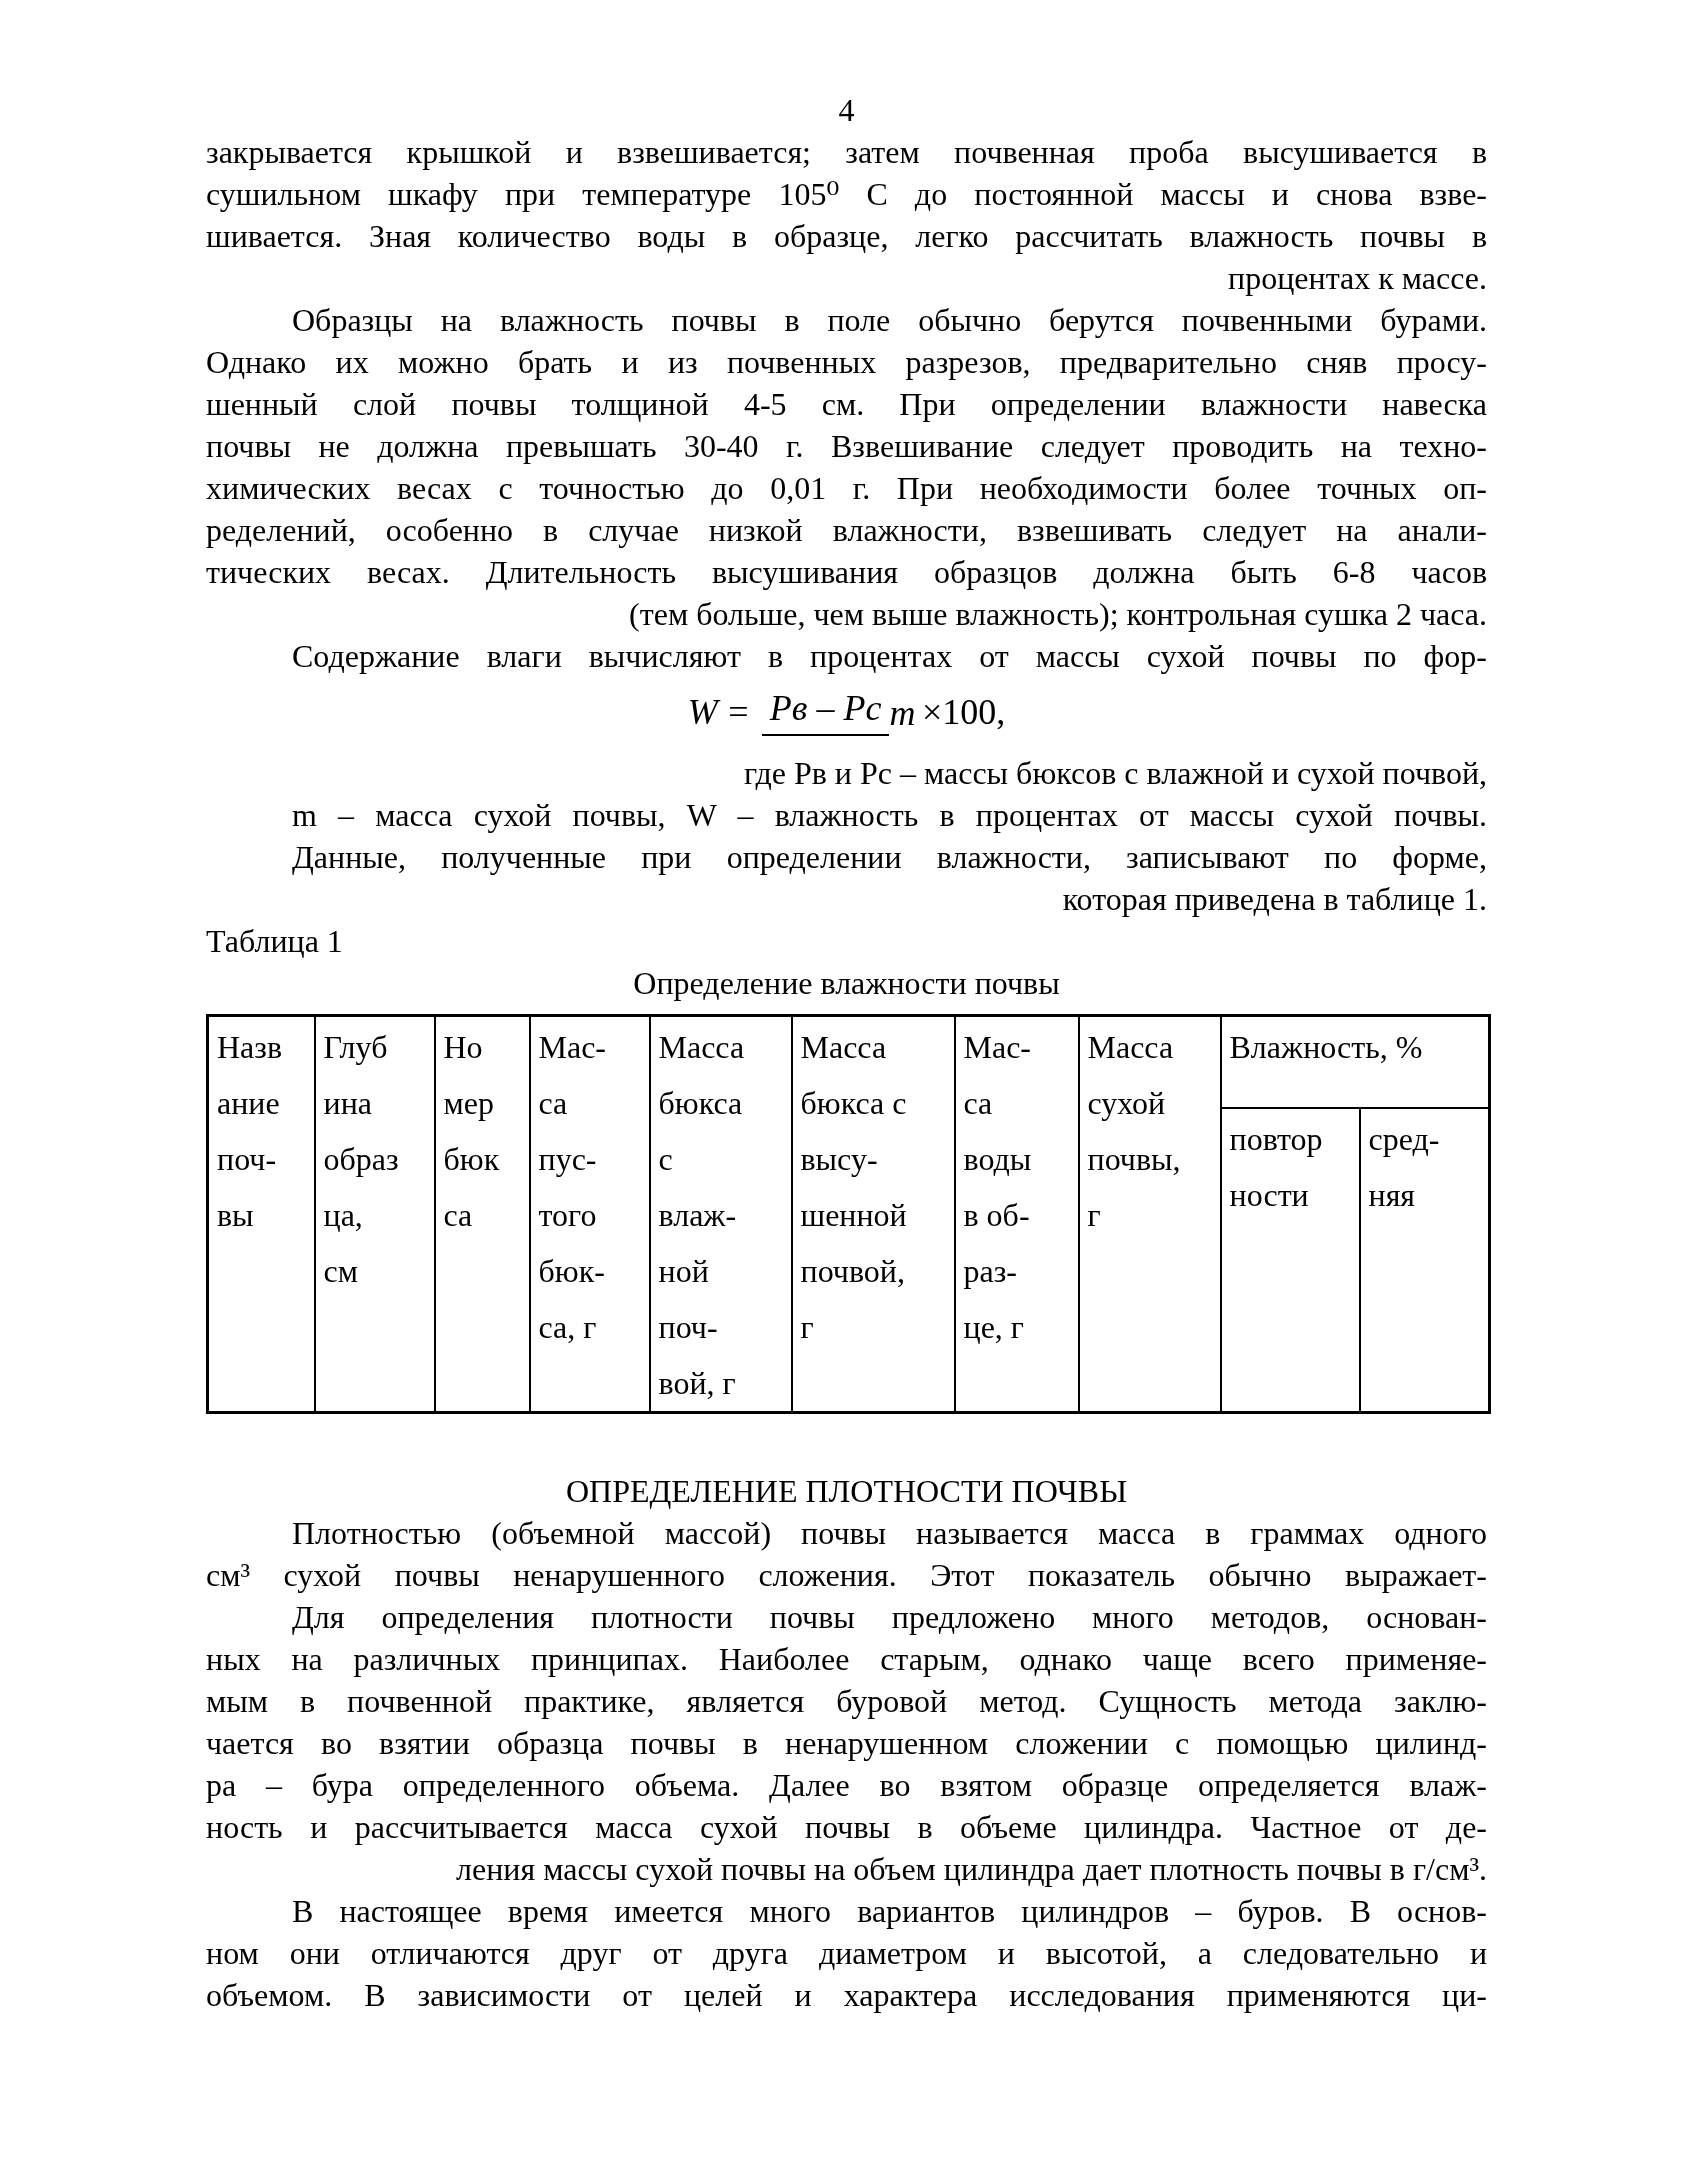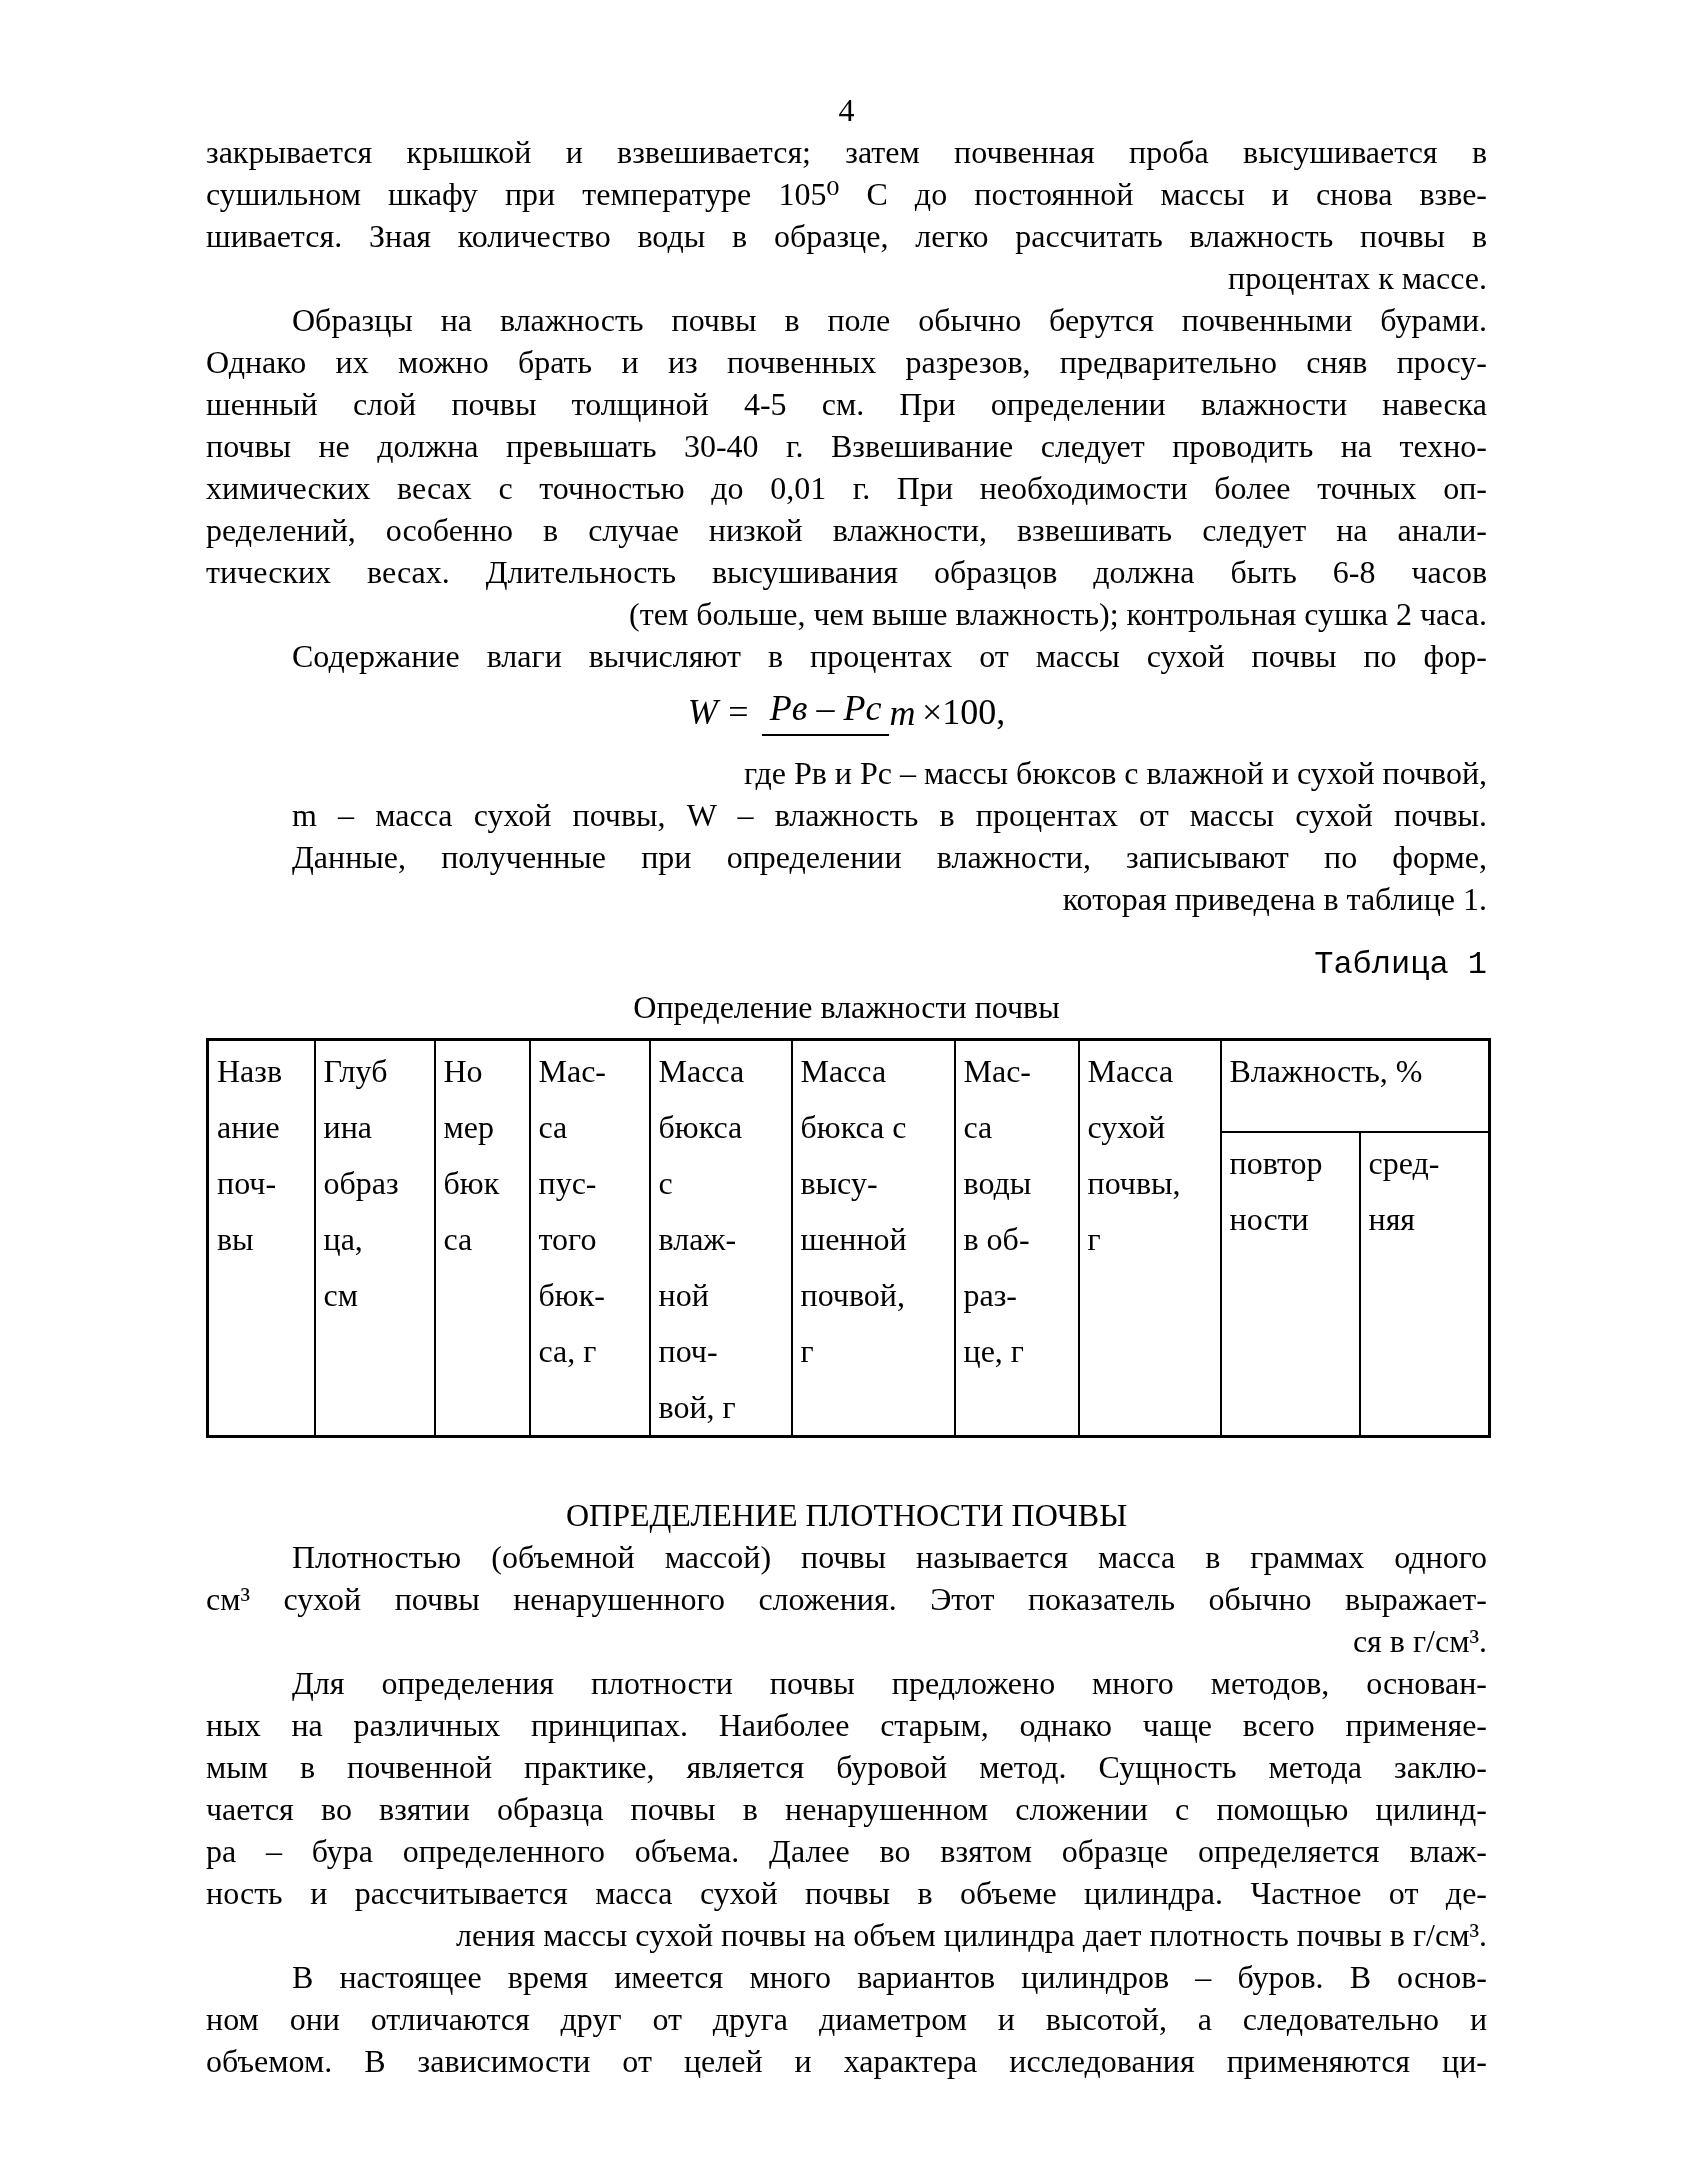--- a/index.html
+++ b/index.html
@@ -52,23 +52,21 @@
     align-items: center;
   }
   .num {
     padding: 0 8px 5.3px 8px;
     border-bottom: 2.6px solid #000;
   }
   .den { padding-top: 2.6px; }
   .f-mult { margin-left: 6.6px; }
 
   .caption-right {
-    text-align: right;
-    margin-top: 24px;
-    font-family: Liberation Mono, monospace;
+    margin-top: 0;
   }
   .center { text-align: center; }
   .section-heading {
     text-align: center;
     margin-top: 56px;
   }
 
   table.t {
     table-layout: fixed;
     width: 1281px;
@@ -212,21 +210,20 @@
 няя</td>
       </tr>
     </tbody>
       </table>
 
     <div class="section-heading">ОПРЕДЕЛЕНИЕ ПЛОТНОСТИ ПОЧВЫ</div>
 
     <div class="para">
         <div class="line j first">Плотностью (объемной массой) почвы называется масса в граммах одного</div>
         <div class="line j">см³ сухой почвы ненарушенного сложения. Этот показатель обычно выражает-</div>
-        <div class="line">ся в г/см³.</div>
       </div>
 
     <div class="para">
         <div class="line j first">Для определения плотности почвы предложено много методов, основан-</div>
         <div class="line j">ных на различных принципах. Наиболее старым, однако чаще всего применяе-</div>
         <div class="line j">мым в почвенной практике, является буровой метод. Сущность метода заклю-</div>
         <div class="line j">чается во взятии образца почвы в ненарушенном сложении с помощью цилинд-</div>
         <div class="line j">ра – бура определенного объема. Далее во взятом образце определяется влаж-</div>
         <div class="line j">ность и рассчитывается масса сухой почвы в объеме цилиндра. Частное от де-</div>
         <div class="line">ления массы сухой почвы на объем цилиндра дает плотность почвы в г/см³.</div>

